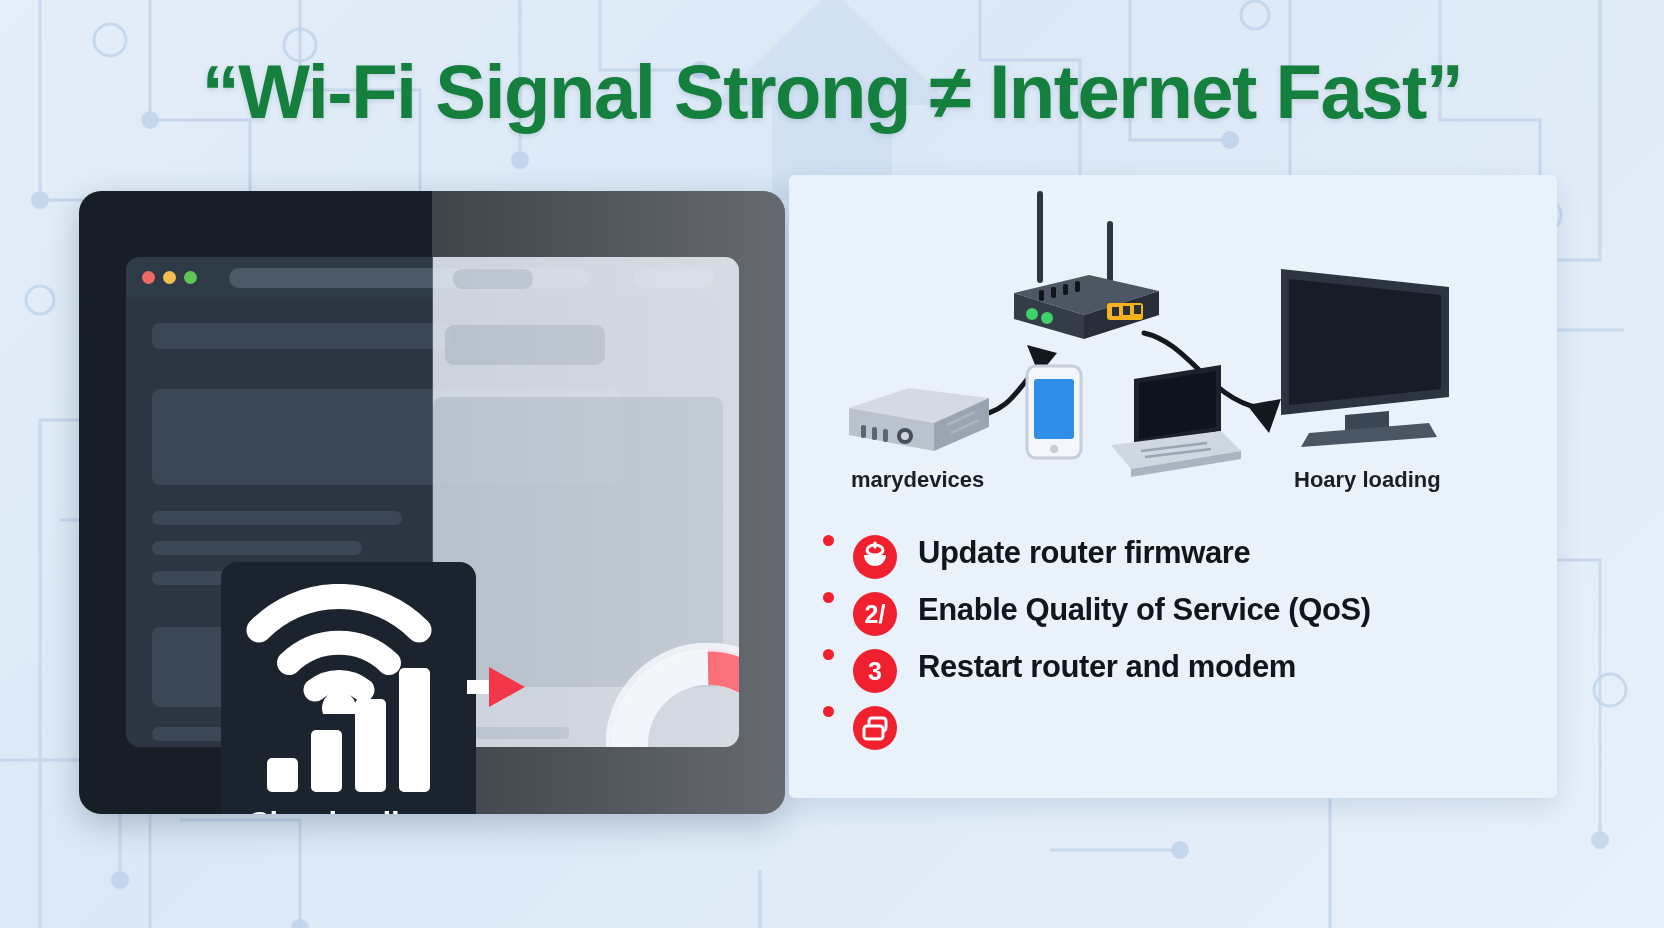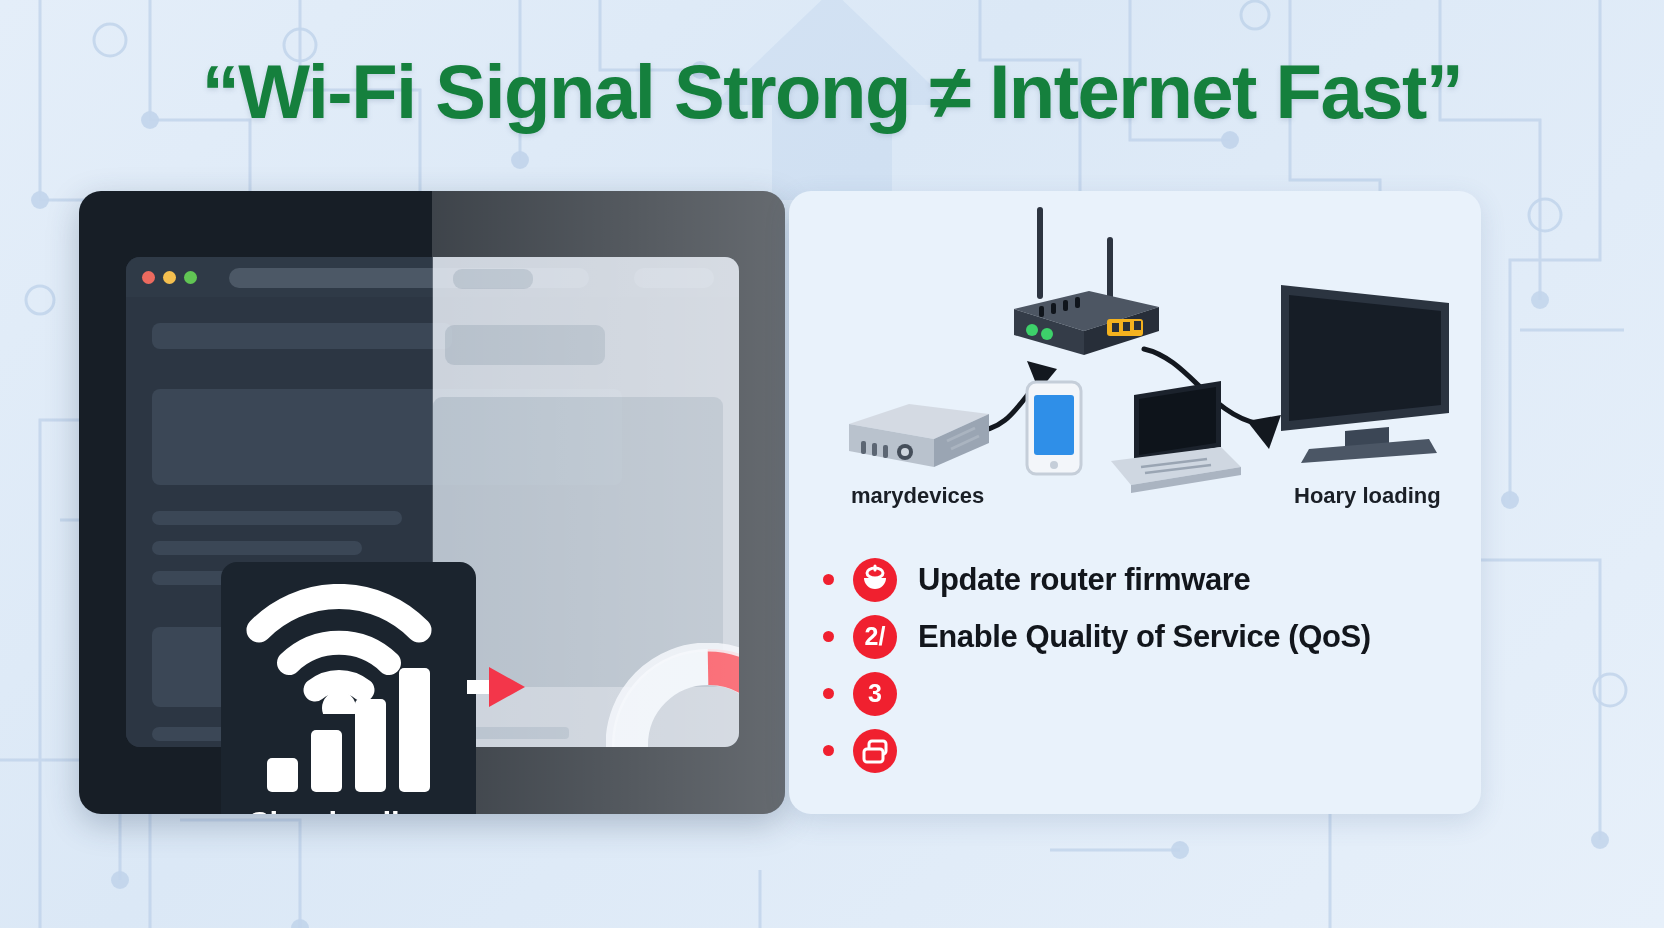--- a/index.html
+++ b/index.html
@@ -74,34 +74,34 @@
     color:#fff; letter-spacing:-.3px; }
 
   
   .red-arrow { position:absolute; left:388px; top:470px; width:60px; height:52px; }
 
   
   .big-arrow { position:absolute; left:790px; top:420px; width:280px; height:120px; }
 
   
   .right-panel {
-    position:absolute; left:789px; top:191px; width:692px; height:623px;
-    background:#e9f2fb; border-radius:22px;
+    position:absolute; left:789px; top:175px; width:768px; height:623px;
+    background:#e9f2fb; border-radius:6px;
     box-shadow:0 8px 26px rgba(70,100,140,.16);
     overflow:hidden;
   }
   .diagram { position:absolute; left:0; top:8px; width:700px; height:320px; }
   .dev-label { position:absolute; font-size:22px; font-weight:bold; color:#1a1f26;
     white-space:nowrap; }
   .dev-label.left { left:62px; top:292px; }
   .dev-label.right { left:505px; top:292px; }
 
   
   .tips { position:absolute; left:22px; top:360px; width:660px; }
-  .tip { position:relative; height:57px; display:flex; align-items:center; }
+  .tip { position:relative; height:57px; display:flex; align-items:flex-start; }
   .tip-dot { width:11px; height:11px; border-radius:50%; background:#f0202f;
     margin-left:12px; margin-right:19px; flex:0 0 auto; }
   .badge { width:44px; height:44px; border-radius:50%; background:#f0202f;
     flex:0 0 auto; position:relative; display:flex; align-items:center;
     justify-content:center; color:#fff; font-weight:bold; font-size:25px; }
   .tip-text { margin-left:21px; font-size:31px; font-weight:bold; color:#12161c;
     letter-spacing:-.4px; white-space:nowrap; }
 </style>
 </head>
 <body>
@@ -329,20 +329,21 @@
 
       <div class="tip">
         <span class="tip-dot"></span>
         <span class="badge">2/</span>
         <span class="tip-text">Enable Quality of Service (QoS)</span>
       </div>
 
       <div class="tip">
         <span class="tip-dot"></span>
         <span class="badge">3</span>
+        <span class="tip-text">Restart router and modem</span>
       </div>
 
       <div class="tip">
         <span class="tip-dot"></span>
         <span class="badge">
           <svg viewBox="0 0 44 44" width="44" height="44">
             <rect x="16" y="12" width="17" height="13" rx="3" fill="none" stroke="#fff" stroke-width="3"></rect>
             <rect x="11" y="20" width="19" height="13" rx="3" fill="#f0202f" stroke="#fff" stroke-width="3"></rect>
           </svg>
         </span>

